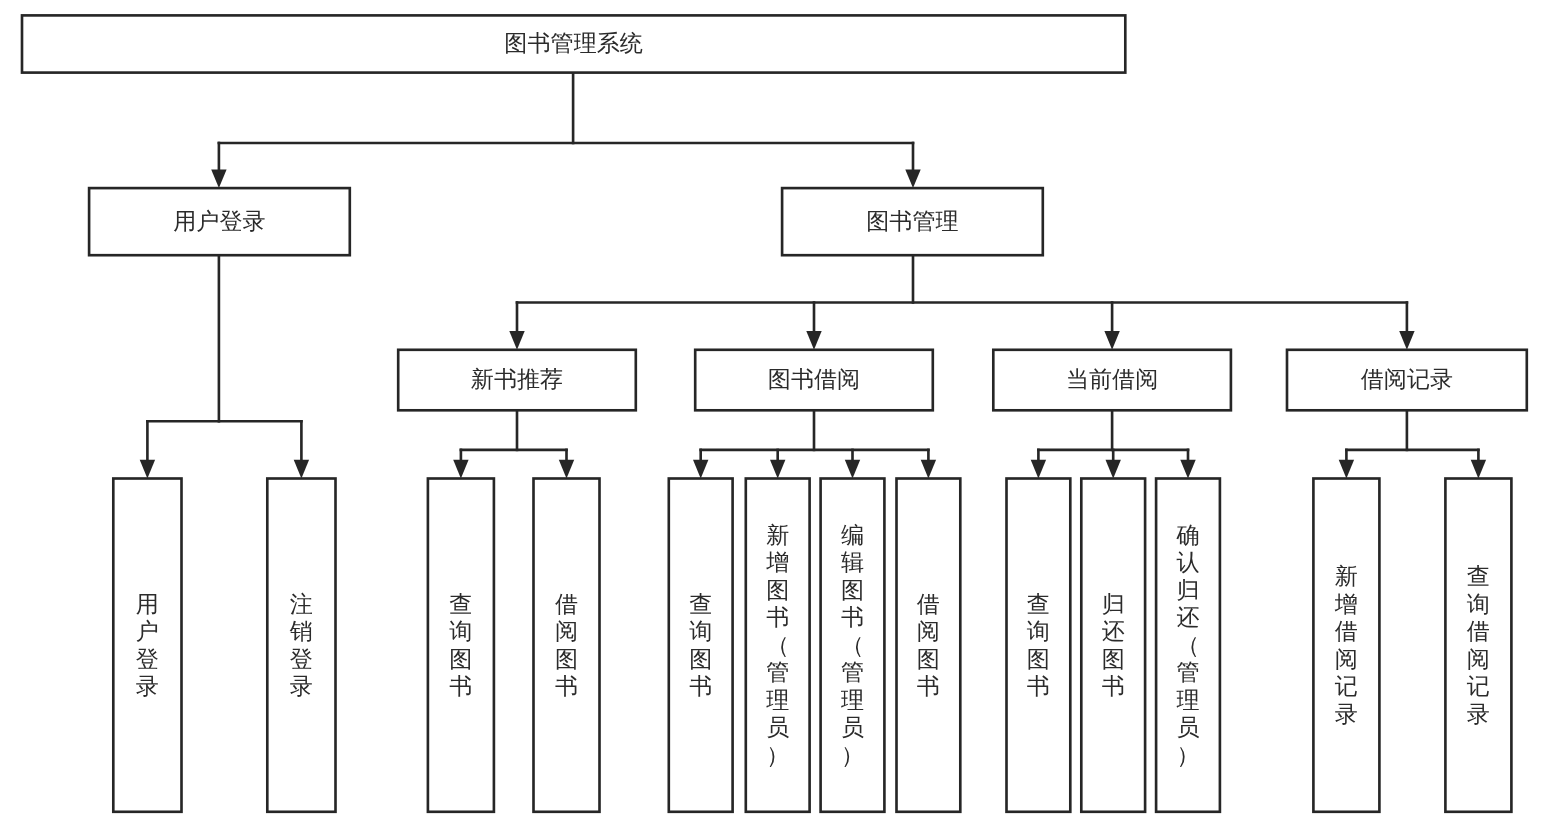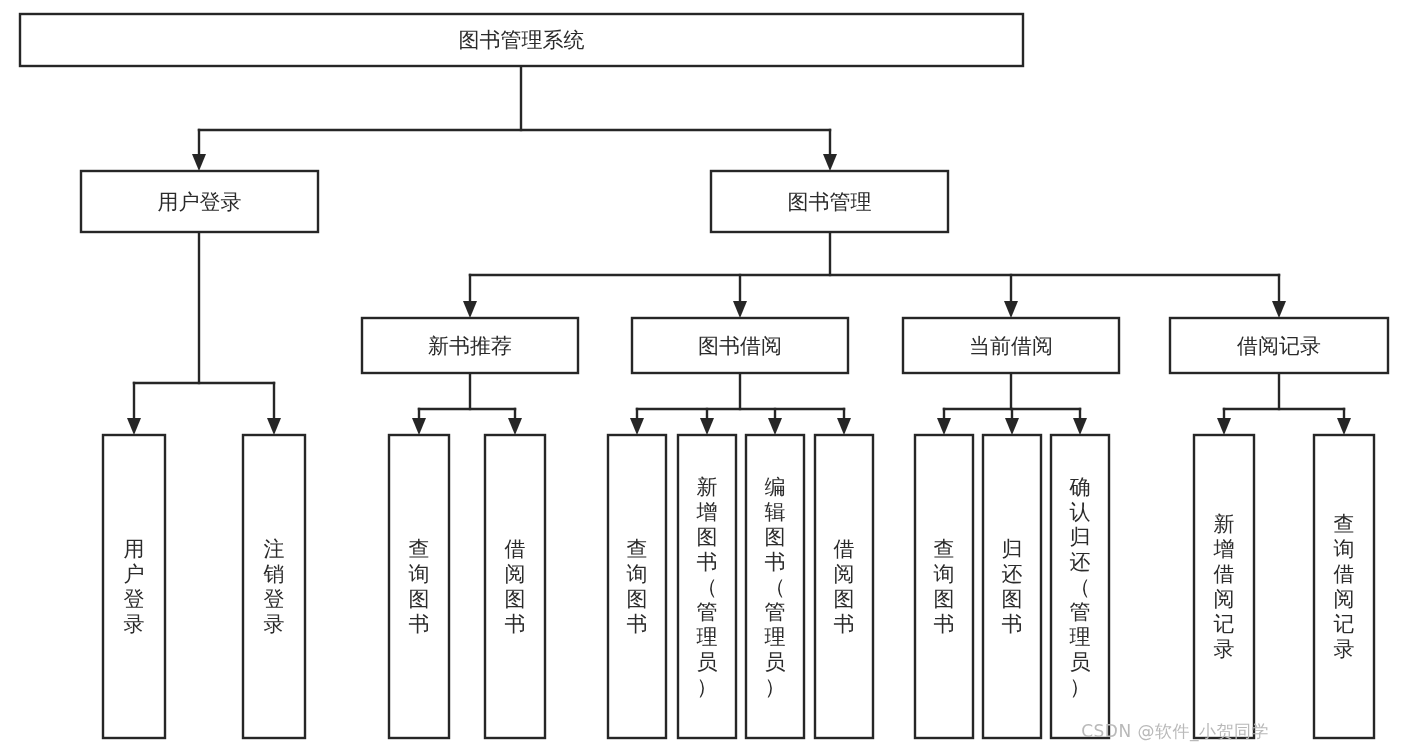--- a/index.html
+++ b/index.html
@@ -214,14 +214,13 @@
         <g>
           <rect x="1194" y="435" width="60" height="303" class="node-rect"></rect>
           <text x="1224" class="node-label-v" y="531"><tspan x="1224" dy="0">新</tspan><tspan x="1224" dy="25">增</tspan><tspan x="1224" dy="25">借</tspan><tspan x="1224" dy="25">阅</tspan><tspan x="1224" dy="25">记</tspan><tspan x="1224" dy="25">录</tspan></text>
         </g>
         <g>
           <rect x="1314" y="435" width="60" height="303" class="node-rect"></rect>
           <text x="1344" class="node-label-v" y="531"><tspan x="1344" dy="0">查</tspan><tspan x="1344" dy="25">询</tspan><tspan x="1344" dy="25">借</tspan><tspan x="1344" dy="25">阅</tspan><tspan x="1344" dy="25">记</tspan><tspan x="1344" dy="25">录</tspan></text>
         </g>
       </g>
   </svg>
-  <div class="watermark">CSDN @软件_小贺同学</div>
 </div>
 
 </body></html>

